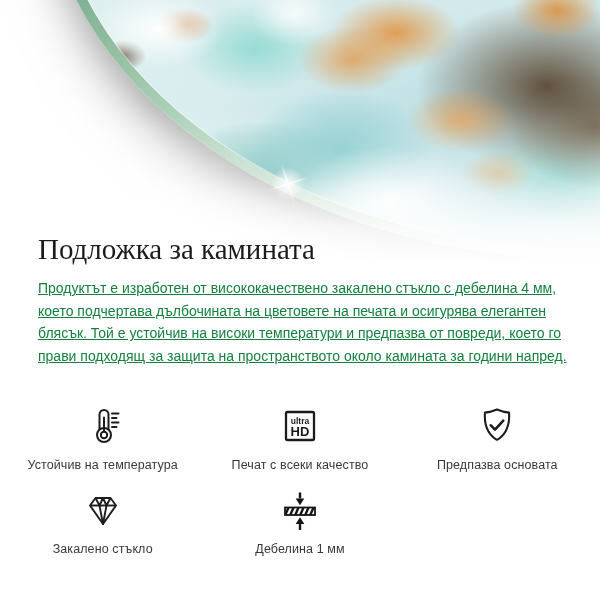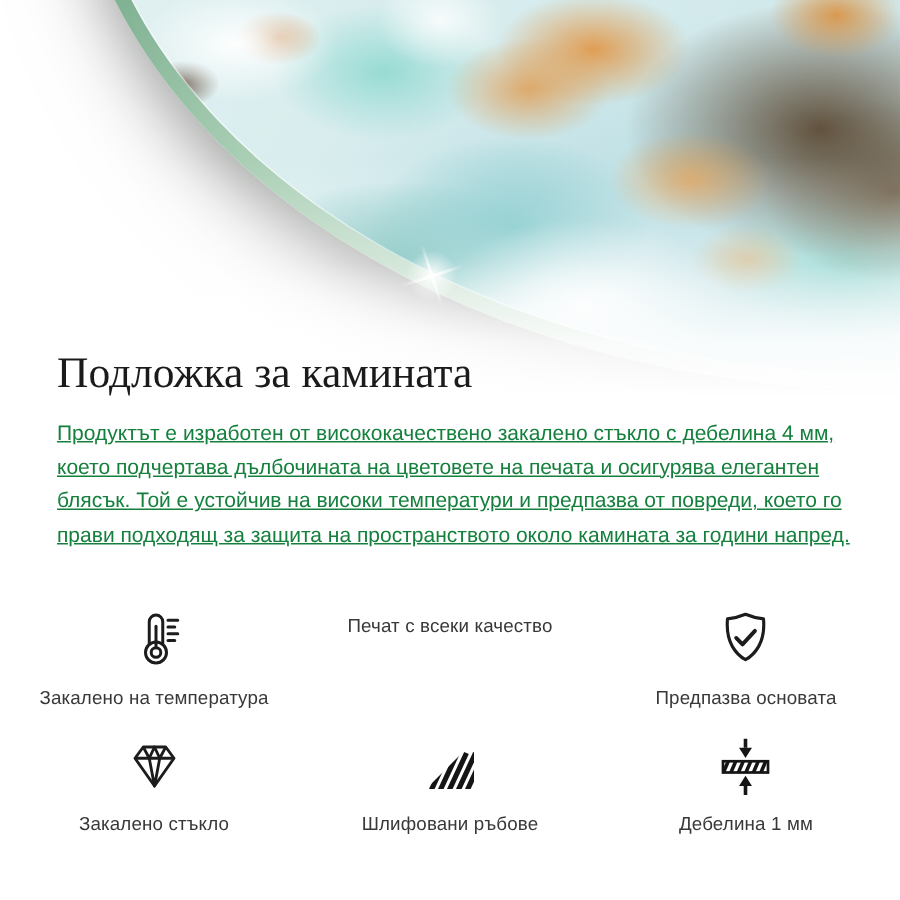--- a/index.html
+++ b/index.html
@@ -92,24 +92,31 @@
   <div class="feature">
     <div class="ficon">
       <svg width="44" height="44" viewBox="0 0 44 44" fill="none" stroke="#1c1c1c" stroke-width="2" stroke-linecap="round">
         <path d="M18.5 25 V10.5 a4.5 4.5 0 0 1 9 0 V25"></path>
         <circle cx="23" cy="31" r="7" fill="#ffffff"></circle>
         <circle cx="23" cy="31" r="3.2"></circle>
         <path d="M23 13.5 V27.8"></path>
         <path d="M31 9.5 h6.5 M31 14 h4.5 M31 18.5 h6.5 M31 23 h4.5"></path>
       </svg>
     </div>
-    <div class="flabel">Закалено на температура</div>
+    <div class="flabel">Устойчив на температура</div>
   </div>
 
   <div class="feature">
+    <div class="ficon">
+      <svg width="44" height="44" viewBox="0 0 44 44">
+        <rect x="8" y="8" width="28" height="28" rx="1.5" fill="none" stroke="#1c1c1c" stroke-width="2.3"></rect>
+        <text x="22" y="20" text-anchor="middle" font-family="Liberation Sans, sans-serif" font-size="8.5" font-weight="700" fill="#1a1a1a">ultra</text>
+        <text x="22" y="32" text-anchor="middle" font-family="Liberation Sans, sans-serif" font-size="13" font-weight="700" fill="#1a1a1a">HD</text>
+      </svg>
+    </div>
     <div class="flabel">Печат с всеки качество</div>
   </div>
 
   <div class="feature">
     <div class="ficon">
       <svg width="44" height="44" viewBox="0 0 44 44" fill="none" stroke="#1c1c1c" stroke-width="2.1" stroke-linecap="round" stroke-linejoin="round">
         <path d="M22 5.5 C26 7.2 30.5 8.2 34 8.6 C34.6 15.5 33.4 22.3 30.8 26.9 C28.4 31.1 24.9 34.2 22 35.8 C19.1 34.2 15.6 31.1 13.2 26.9 C10.6 22.3 9.4 15.5 10 8.6 C13.5 8.2 18 7.2 22 5.5 Z"></path>
         <path d="M15.8 21.3 L20 25.6 L28.3 16.6" stroke-width="2.6"></path>
       </svg>
     </div>
@@ -121,41 +128,20 @@
       <svg width="44" height="44" viewBox="0 0 44 44" fill="none" stroke="#1c1c1c" stroke-width="1.9" stroke-linejoin="round">
         <path d="M14.5 10 H29.5 L35 17.5 L22 36 L9 17.5 Z"></path>
         <path d="M9 17.5 H35"></path>
         <path d="M14.5 10 L18.5 17.5 L22 10 L25.5 17.5 L29.5 10"></path>
         <path d="M18.5 17.5 L22 36 L25.5 17.5"></path>
       </svg>
     </div>
     <div class="flabel">Закалено стъкло</div>
   </div>
 
-  <div class="feature">
-    <div class="ficon">
-      <svg width="44" height="44" viewBox="0 0 44 44">
-        <defs>
-          <clipPath id="clip-tri">
-              <path d="M6 38 L38 38 L38 6 Z"></path>
-            </clipPath>
-        </defs>
-        <g clip-path="url(#clip-tri)" stroke="#151515" stroke-width="3.4" fill="none">
-          <path d="M2 42 L15 14"></path>
-          <path d="M8 42 L21 14"></path>
-          <path d="M14 42 L27 14"></path>
-          <path d="M20 42 L33 14"></path>
-          <path d="M26 42 L39 14"></path>
-          <path d="M32 42 L45 14"></path>
-          <path d="M38 42 L51 14"></path>
-        </g>
-      </svg>
-    </div>
-    <div class="flabel">Шлифовани ръбове</div>
-  </div>
 
   <div class="feature">
     <div class="ficon">
       <svg width="44" height="44" viewBox="0 0 44 44">
         <defs>
           <clipPath id="clip-bar">
               <rect x="7" y="19.5" width="30" height="7.5"></rect>
             </clipPath>
         </defs>
         <g clip-path="url(#clip-bar)" stroke="#151515" stroke-width="2.4">

